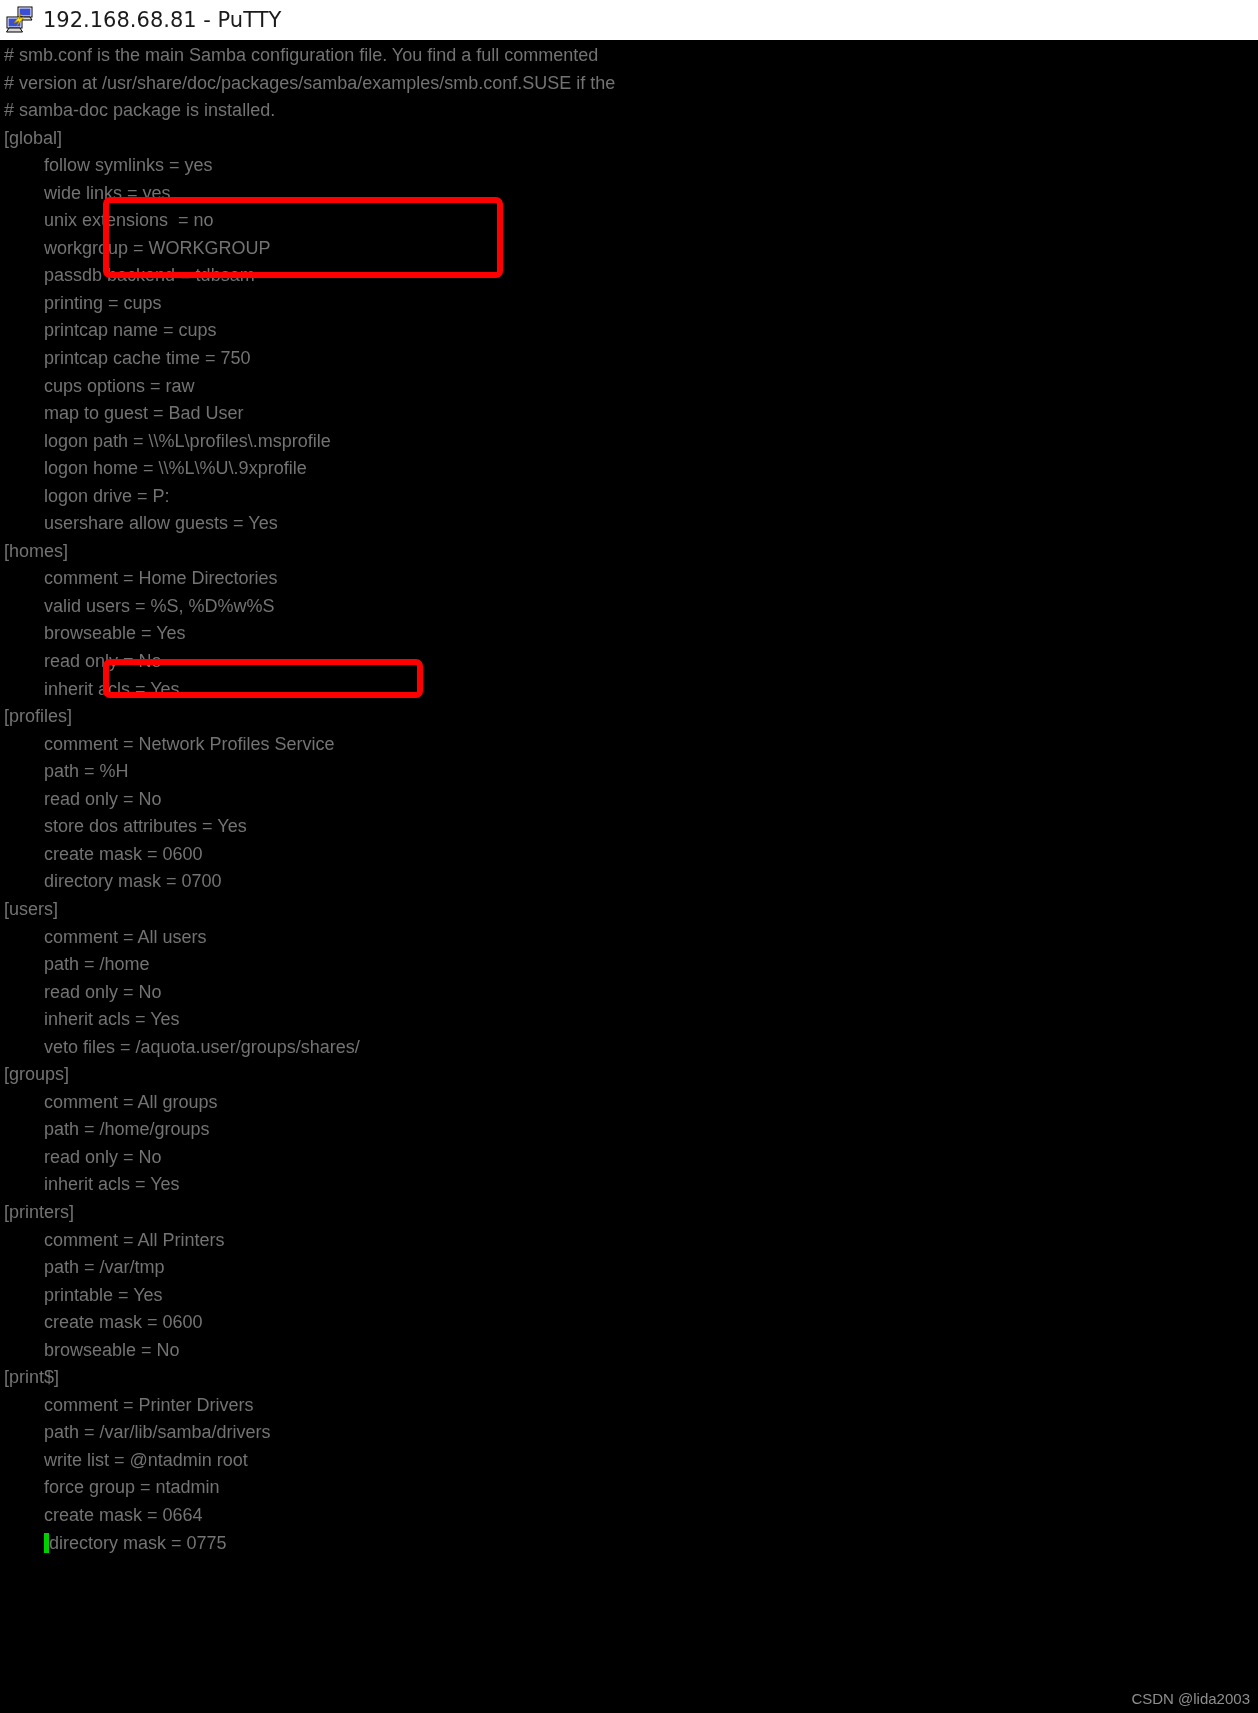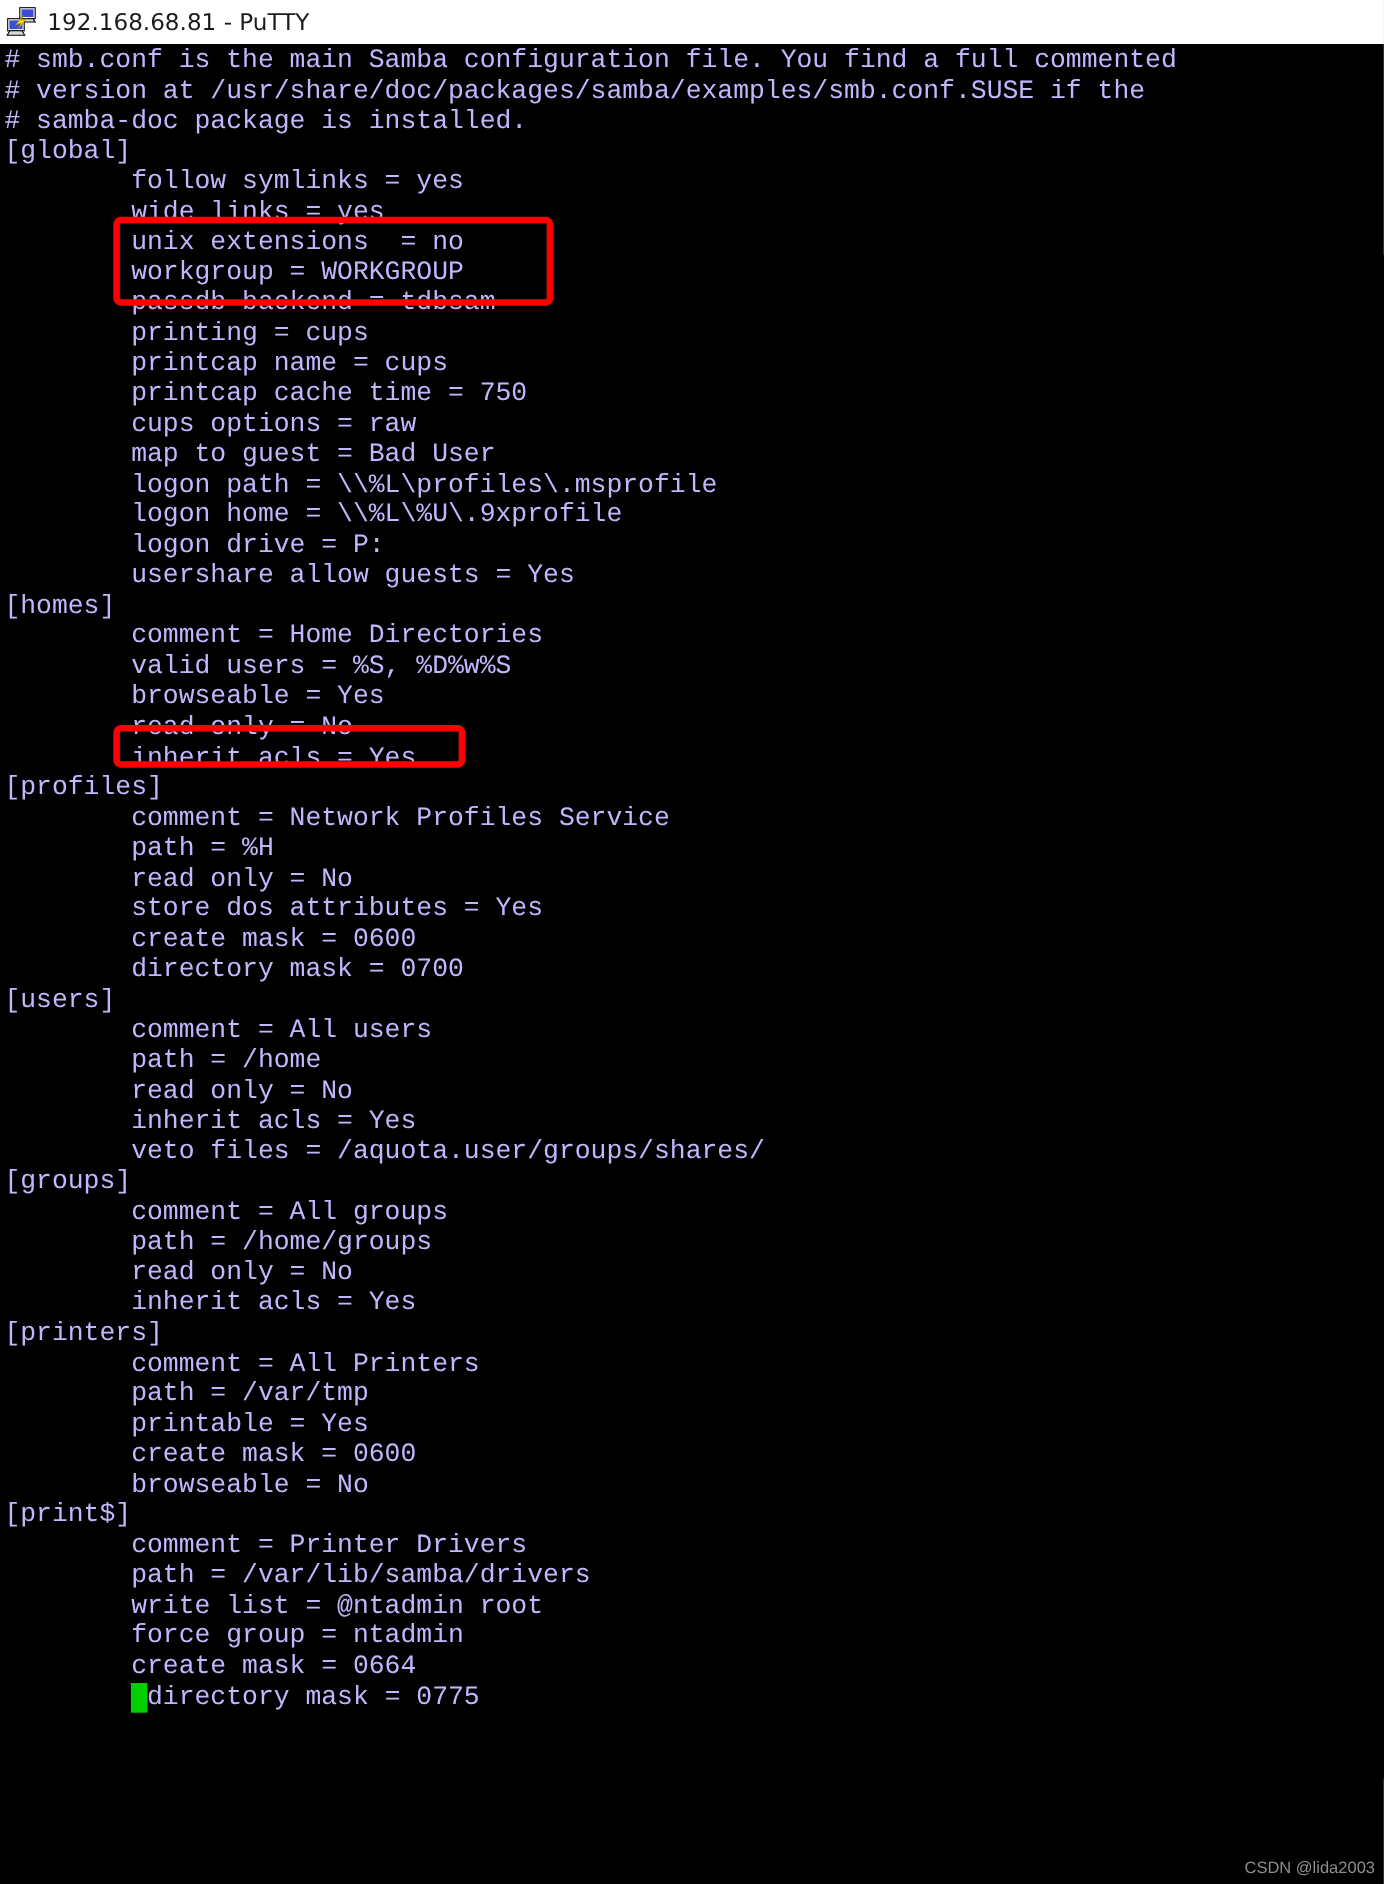--- a/index.html
+++ b/index.html
@@ -47,24 +47,24 @@
     width: 1258px;
     height: 1673px;
     background: #000000;
     overflow: hidden;
   }
   #term-text {
     position: absolute;
     left: 4px;
     top: 2px;
     margin: 0;
-    font-family: Liberation Mono, monospace;
-    font-size: 24px;
+    font-family: Liberation Sans, sans-serif;
+    font-size: 18px;
     line-height: 27.55px;
-    color: #c4b5fd;
+    color: #737373;
     white-space: pre;
     letter-spacing: 0px;
   }
   #term-text .cursor {
     background: #00d000;
     color: #00d000;
   }
 
   
   .redbox {

